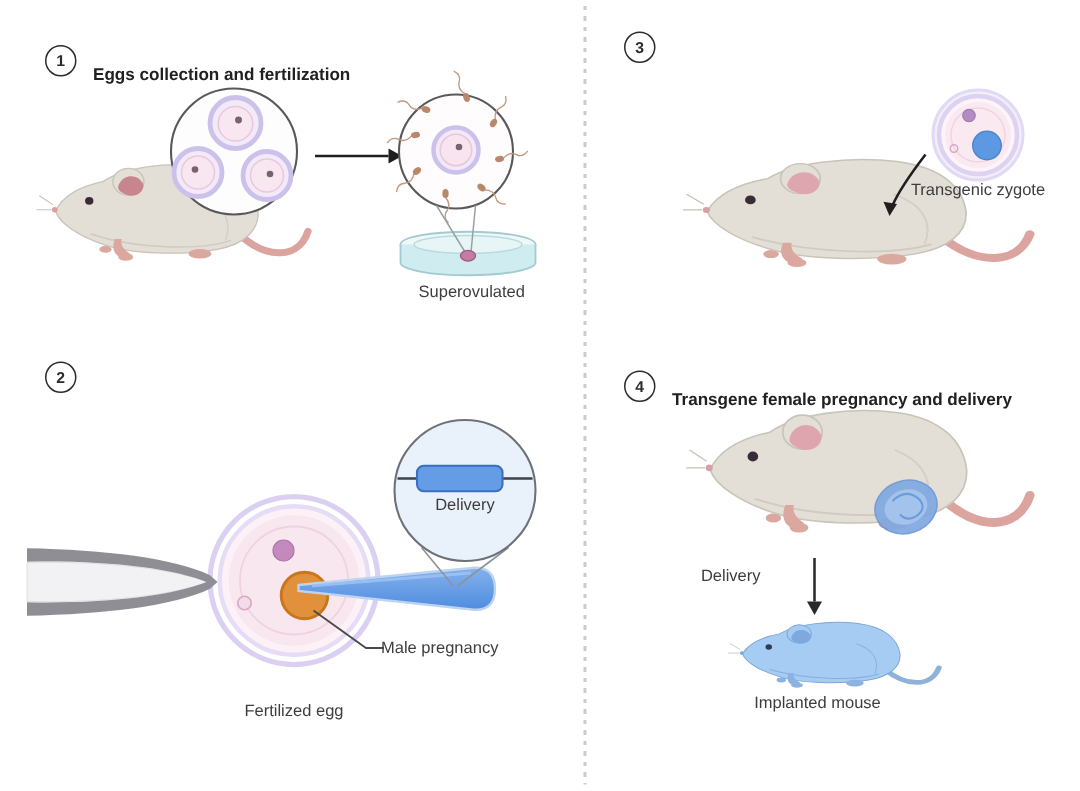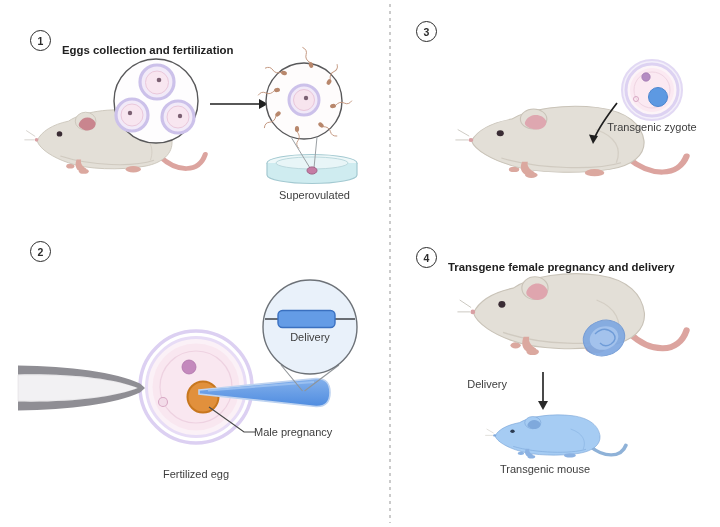--- a/index.html
+++ b/index.html
@@ -203,15 +203,15 @@
 
   <div class="lbl c" style="left:262px;top:189px;width:105px;">Superovulated</div>
 
   <div class="lbl c" style="left:260px;top:331px;width:100px;">Delivery</div>
   <div class="lbl" style="left:254px;top:426px;white-space:nowrap;">Male pregnancy</div>
   <div class="lbl c" style="left:136px;top:448px;width:120px;margin-top:20px;">Fertilized egg</div>
 
   <div class="lbl c" style="left:607px;top:121px;width:90px;">Transgenic zygote</div>
 
   <div class="lbl r" style="left:432px;top:378px;width:75px;">Delivery</div>
-  <div class="lbl c" style="left:475px;top:463px;width:140px;">Transgenic mouse</div>
+  <div class="lbl c" style="left:475px;top:463px;width:140px;">Implanted mouse</div>
 
 </div>
 
 </body></html>

